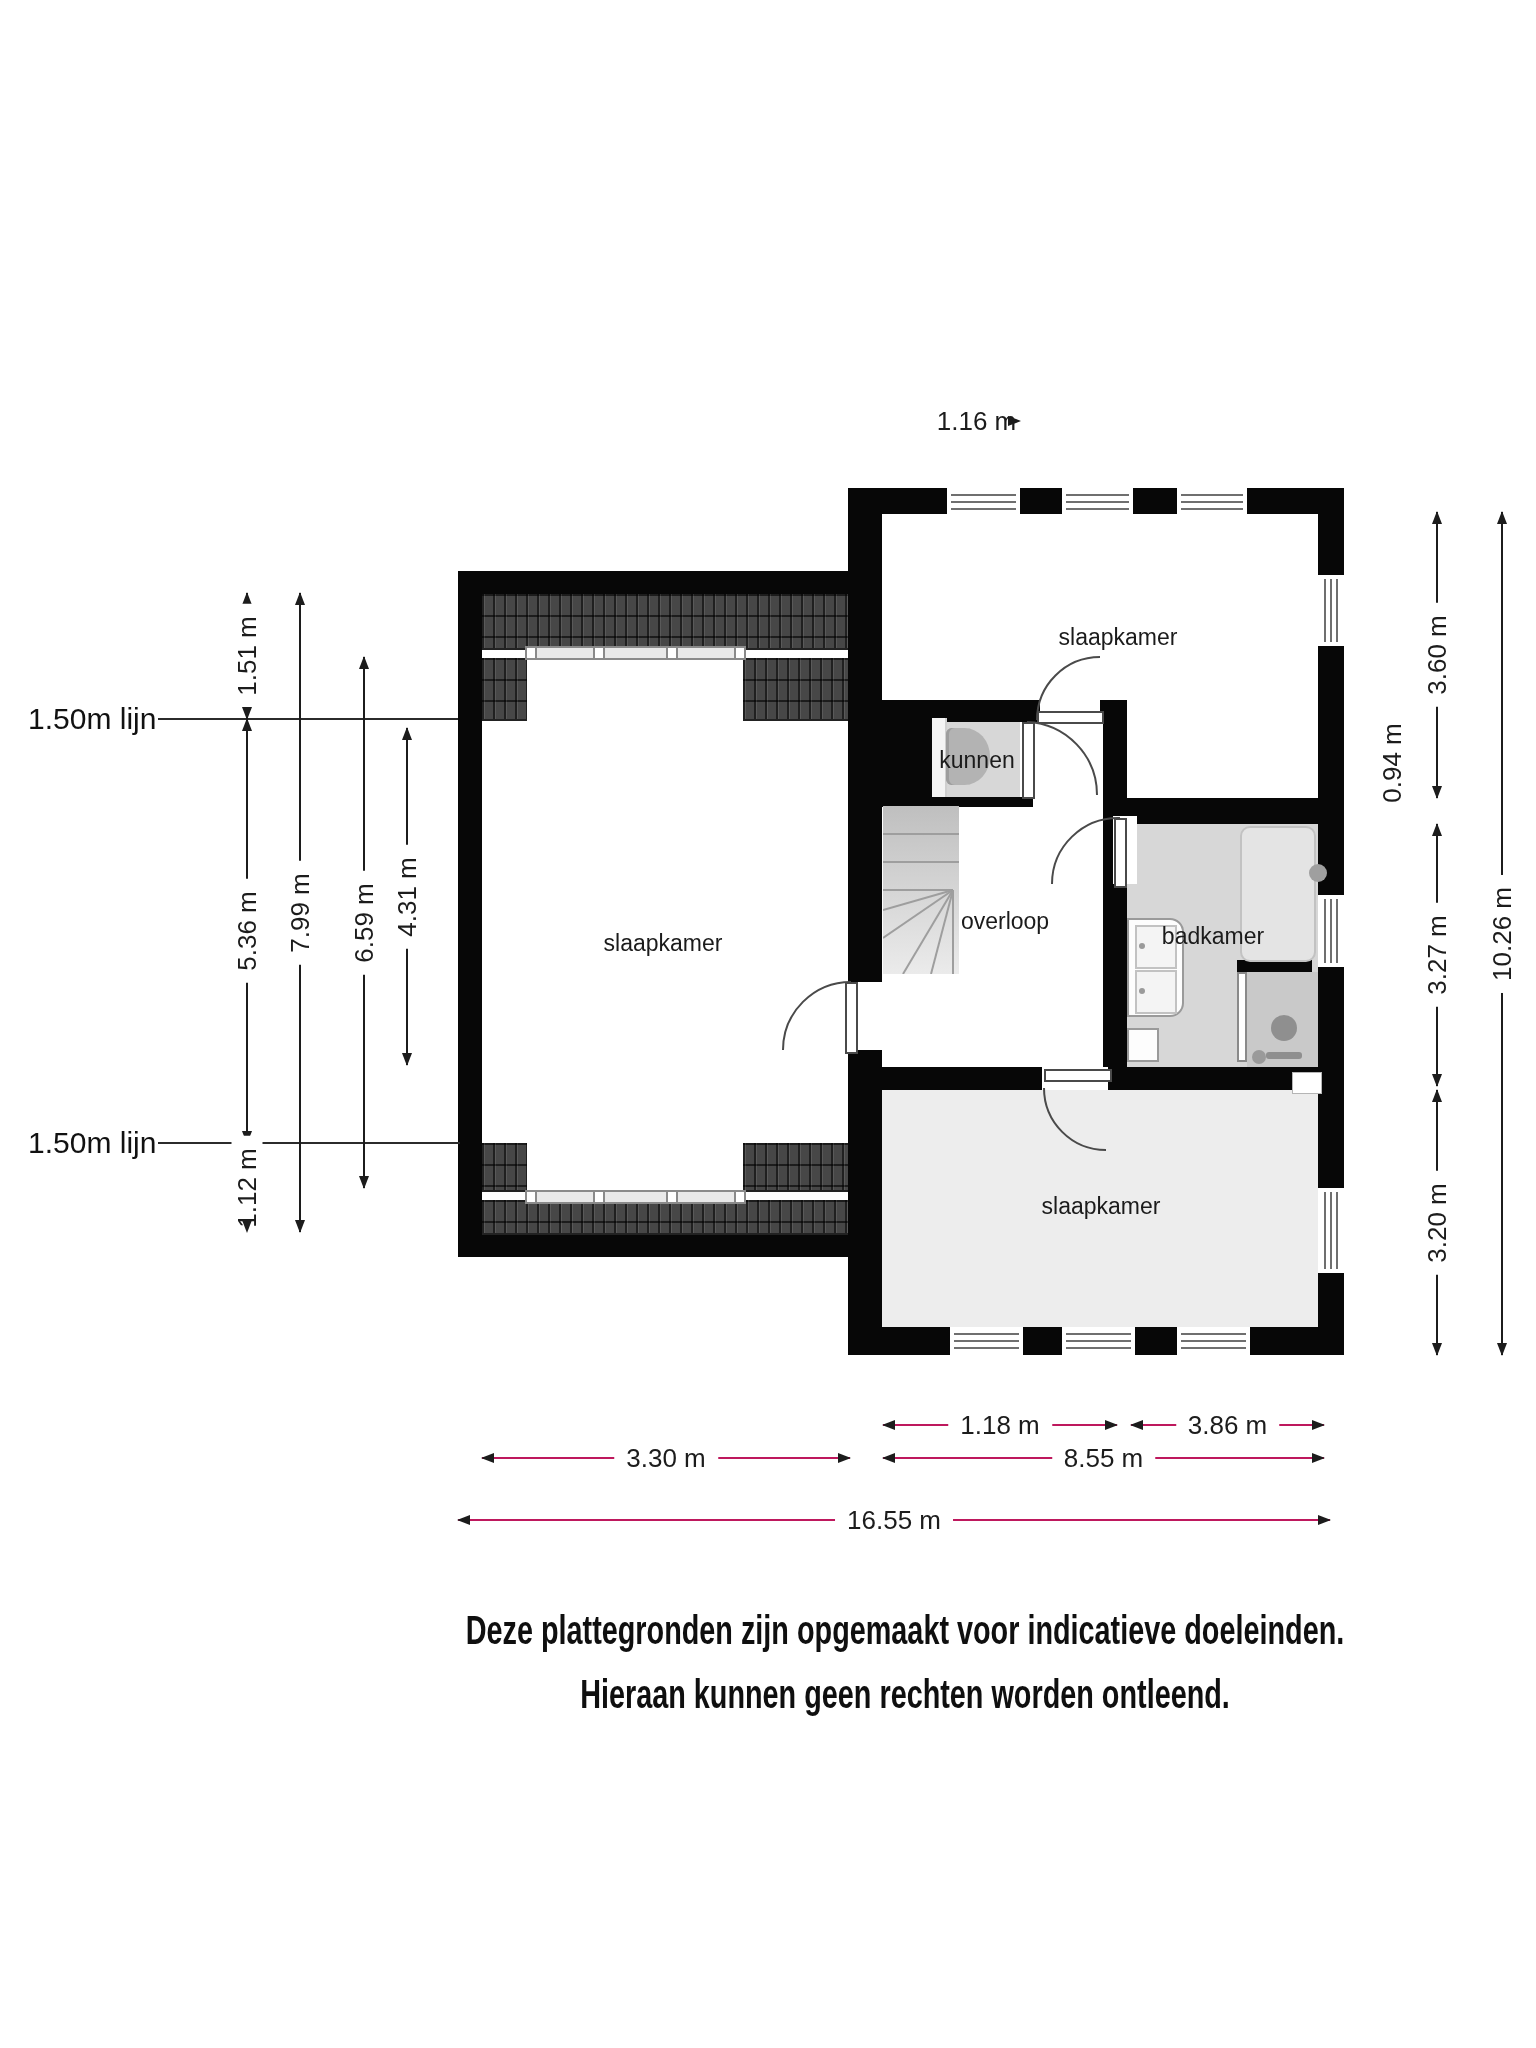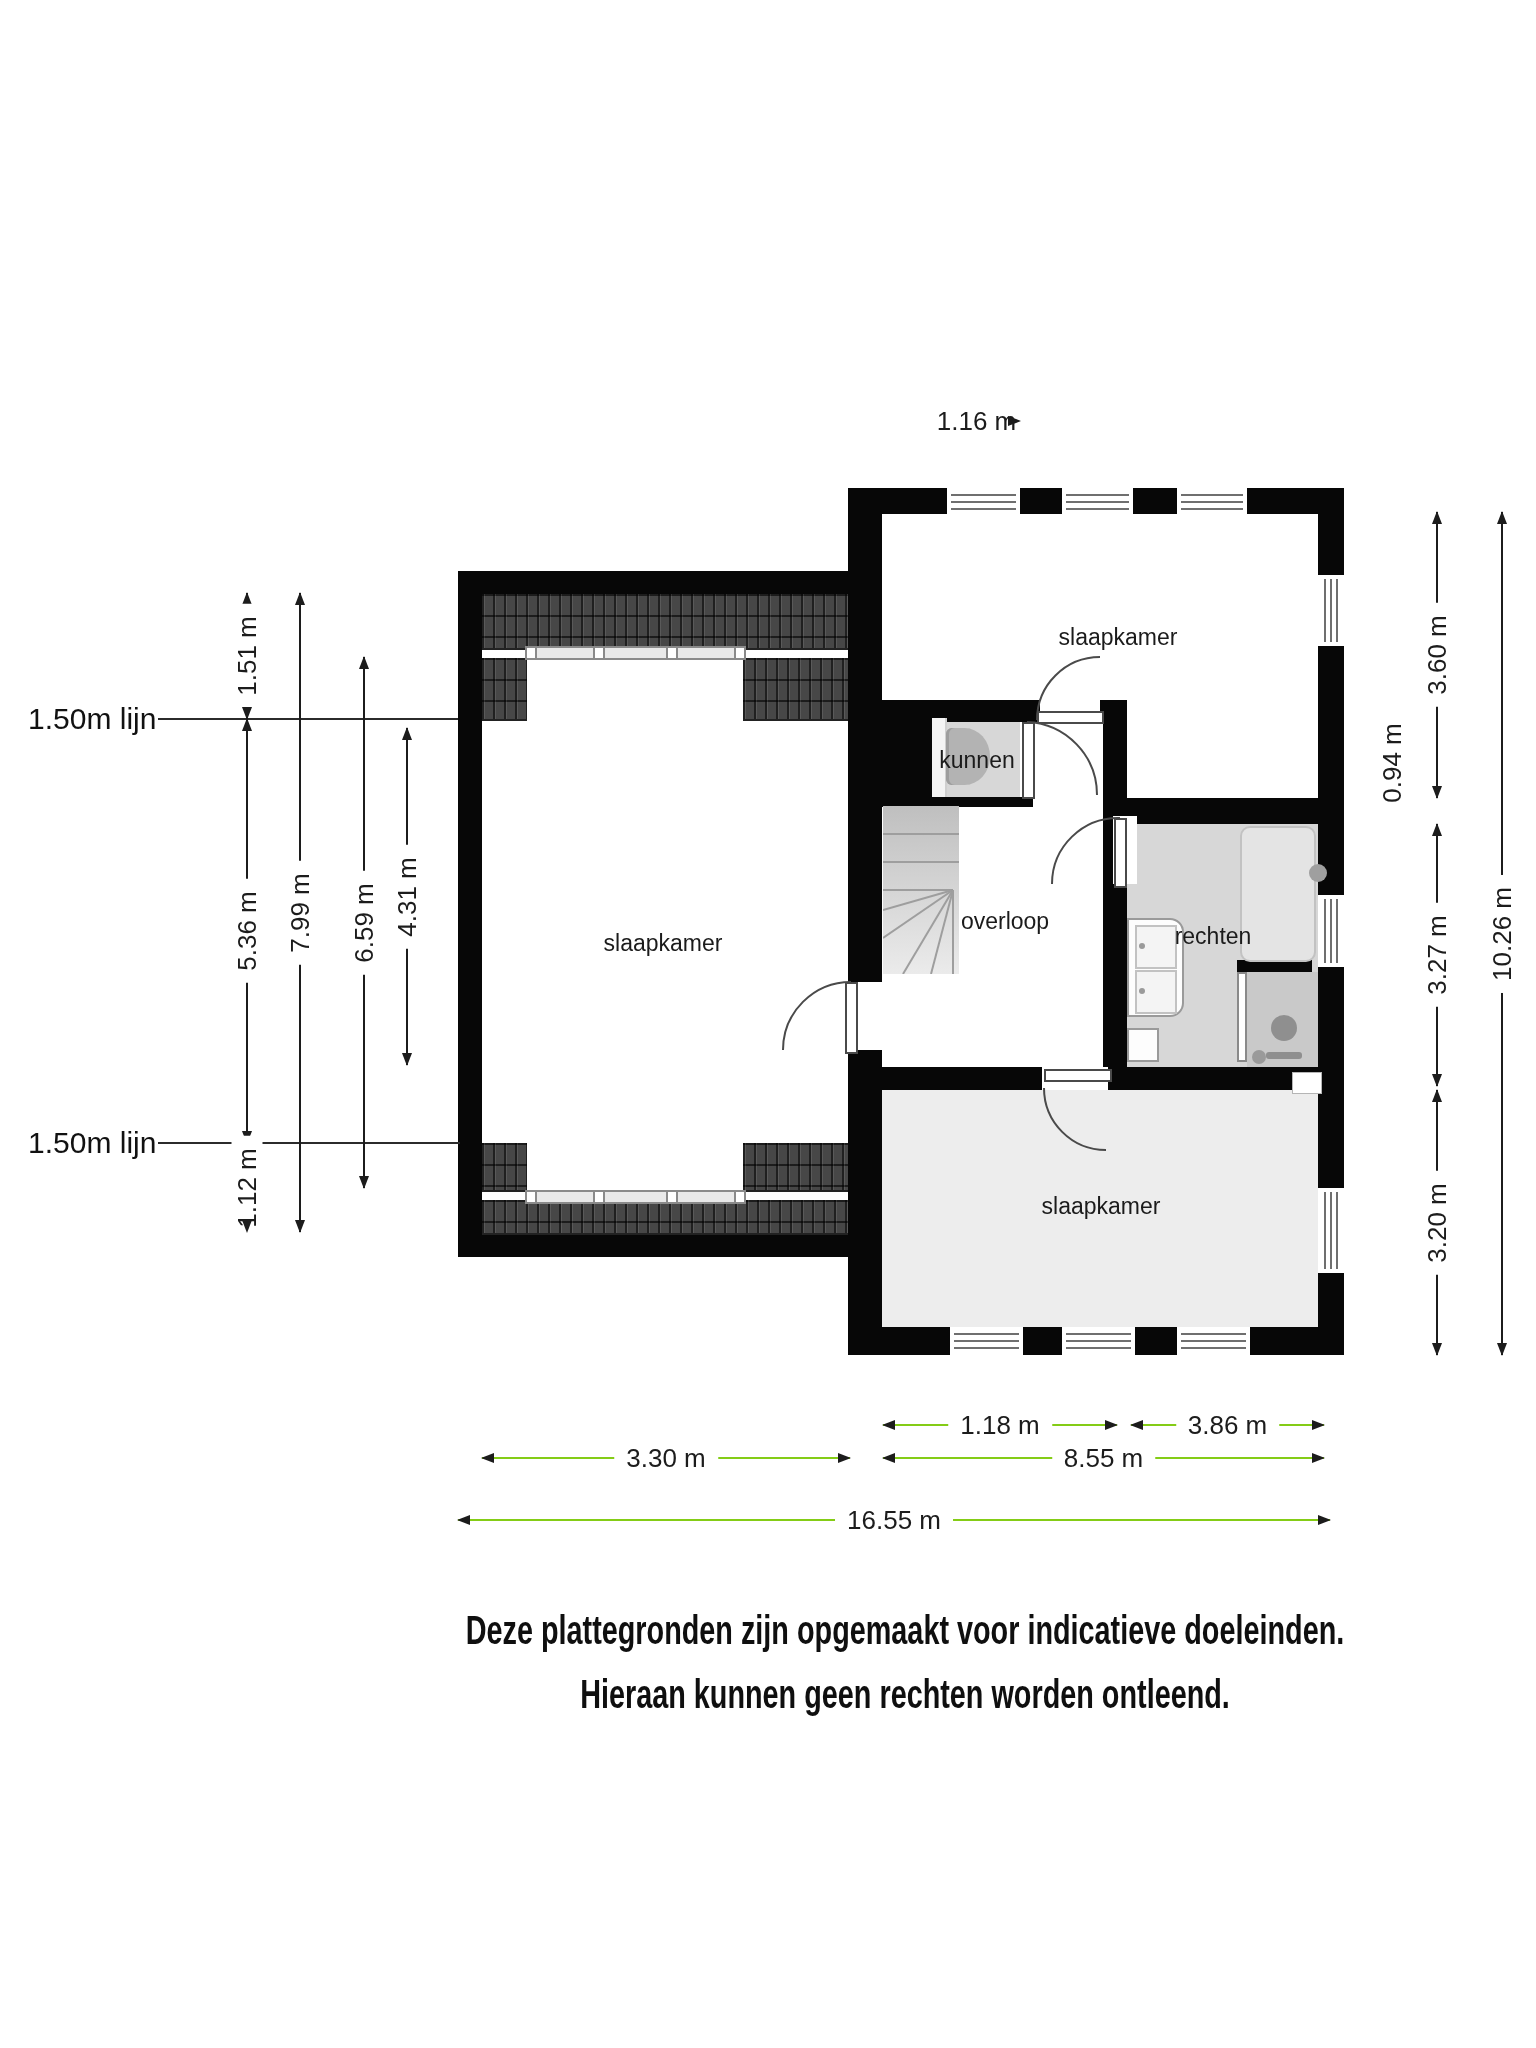--- a/index.html
+++ b/index.html
@@ -27,21 +27,21 @@
   .rstrip{position:absolute;background:#e9e9e9;border:2px solid #8a8a8a;}
   .rstrip .m{position:absolute;top:-2px;bottom:-2px;width:8px;background:#fff;border:2px solid #8a8a8a;}
   
   .vdim{position:absolute;width:2px;background:#1c1c1c;}
   .vdim::before{content:"";position:absolute;top:-1px;left:-4px;width:0;height:0;
     border-left:5px solid transparent;border-right:5px solid transparent;border-bottom:13px solid #1c1c1c;}
   .vdim::after{content:"";position:absolute;bottom:-1px;left:-4px;width:0;height:0;
     border-left:5px solid transparent;border-right:5px solid transparent;border-top:13px solid #1c1c1c;}
   .vdim .lab{position:absolute;left:50%;top:50%;transform:translate(-50%,-50%) rotate(-90deg);
     background:#fff;padding:0 12px;font-size:26px;white-space:nowrap;color:#1c1c1c;}
-  .hdim{position:absolute;height:2px;background:#84cc16;}
+  .hdim{position:absolute;height:2px;background:#be185d;}
   .hdim::before{content:"";position:absolute;left:-1px;top:-4px;width:0;height:0;
     border-top:5px solid transparent;border-bottom:5px solid transparent;border-right:13px solid #1c1c1c;}
   .hdim::after{content:"";position:absolute;right:-1px;top:-4px;width:0;height:0;
     border-top:5px solid transparent;border-bottom:5px solid transparent;border-left:13px solid #1c1c1c;}
   .hdim .lab{position:absolute;left:50%;top:50%;transform:translate(-50%,-50%);
     background:#fff;padding:0 12px;font-size:26px;white-space:nowrap;color:#1c1c1c;}
   .freelab{position:absolute;transform:translate(-50%,-50%) rotate(-90deg);font-size:26px;white-space:nowrap;color:#1c1c1c;}
   
   .hline{position:absolute;height:2px;background:#2b2b2b;}
   .hline-lab{position:absolute;transform:translateY(-50%);font-size:30px;color:#111;white-space:nowrap;}
@@ -197,21 +197,21 @@
   <div class="leaf" style="left:1022px;top:722px;width:9px;height:73px;"></div>
   <div class="leaf" style="left:1037px;top:711px;width:63px;height:9px;"></div>
   <div class="leaf" style="left:1114px;top:818px;width:9px;height:66px;"></div>
   <div class="leaf" style="left:1044px;top:1069px;width:64px;height:9px;"></div>
   <div class="leaf" style="left:845px;top:982px;width:9px;height:68px;"></div>
 
   <span class="room-lab" style="left:663px;top:943px;">slaapkamer</span>
   <span class="room-lab" style="left:1118px;top:637px;">slaapkamer</span>
   <span class="room-lab" style="left:977px;top:760px;">kunnen</span>
   <span class="room-lab" style="left:1005px;top:921px;">overloop</span>
-  <span class="room-lab" style="left:1213px;top:936px;">rechten</span>
+  <span class="room-lab" style="left:1213px;top:936px;">badkamer</span>
   <span class="room-lab" style="left:1101px;top:1206px;">slaapkamer</span>
 
   <div class="hline" style="left:158px;top:718px;width:300px;"></div>
   <span class="hline-lab" style="left:28px;top:719px;">1.50m lijn</span>
   <div class="hline" style="left:158px;top:1142px;width:302px;"></div>
   <span class="hline-lab" style="left:28px;top:1143px;">1.50m lijn</span>
 
   <div class="hdim" style="left:933px;top:420px;width:87px;">
     <span class="lab">1.16 m</span>
     </div>

